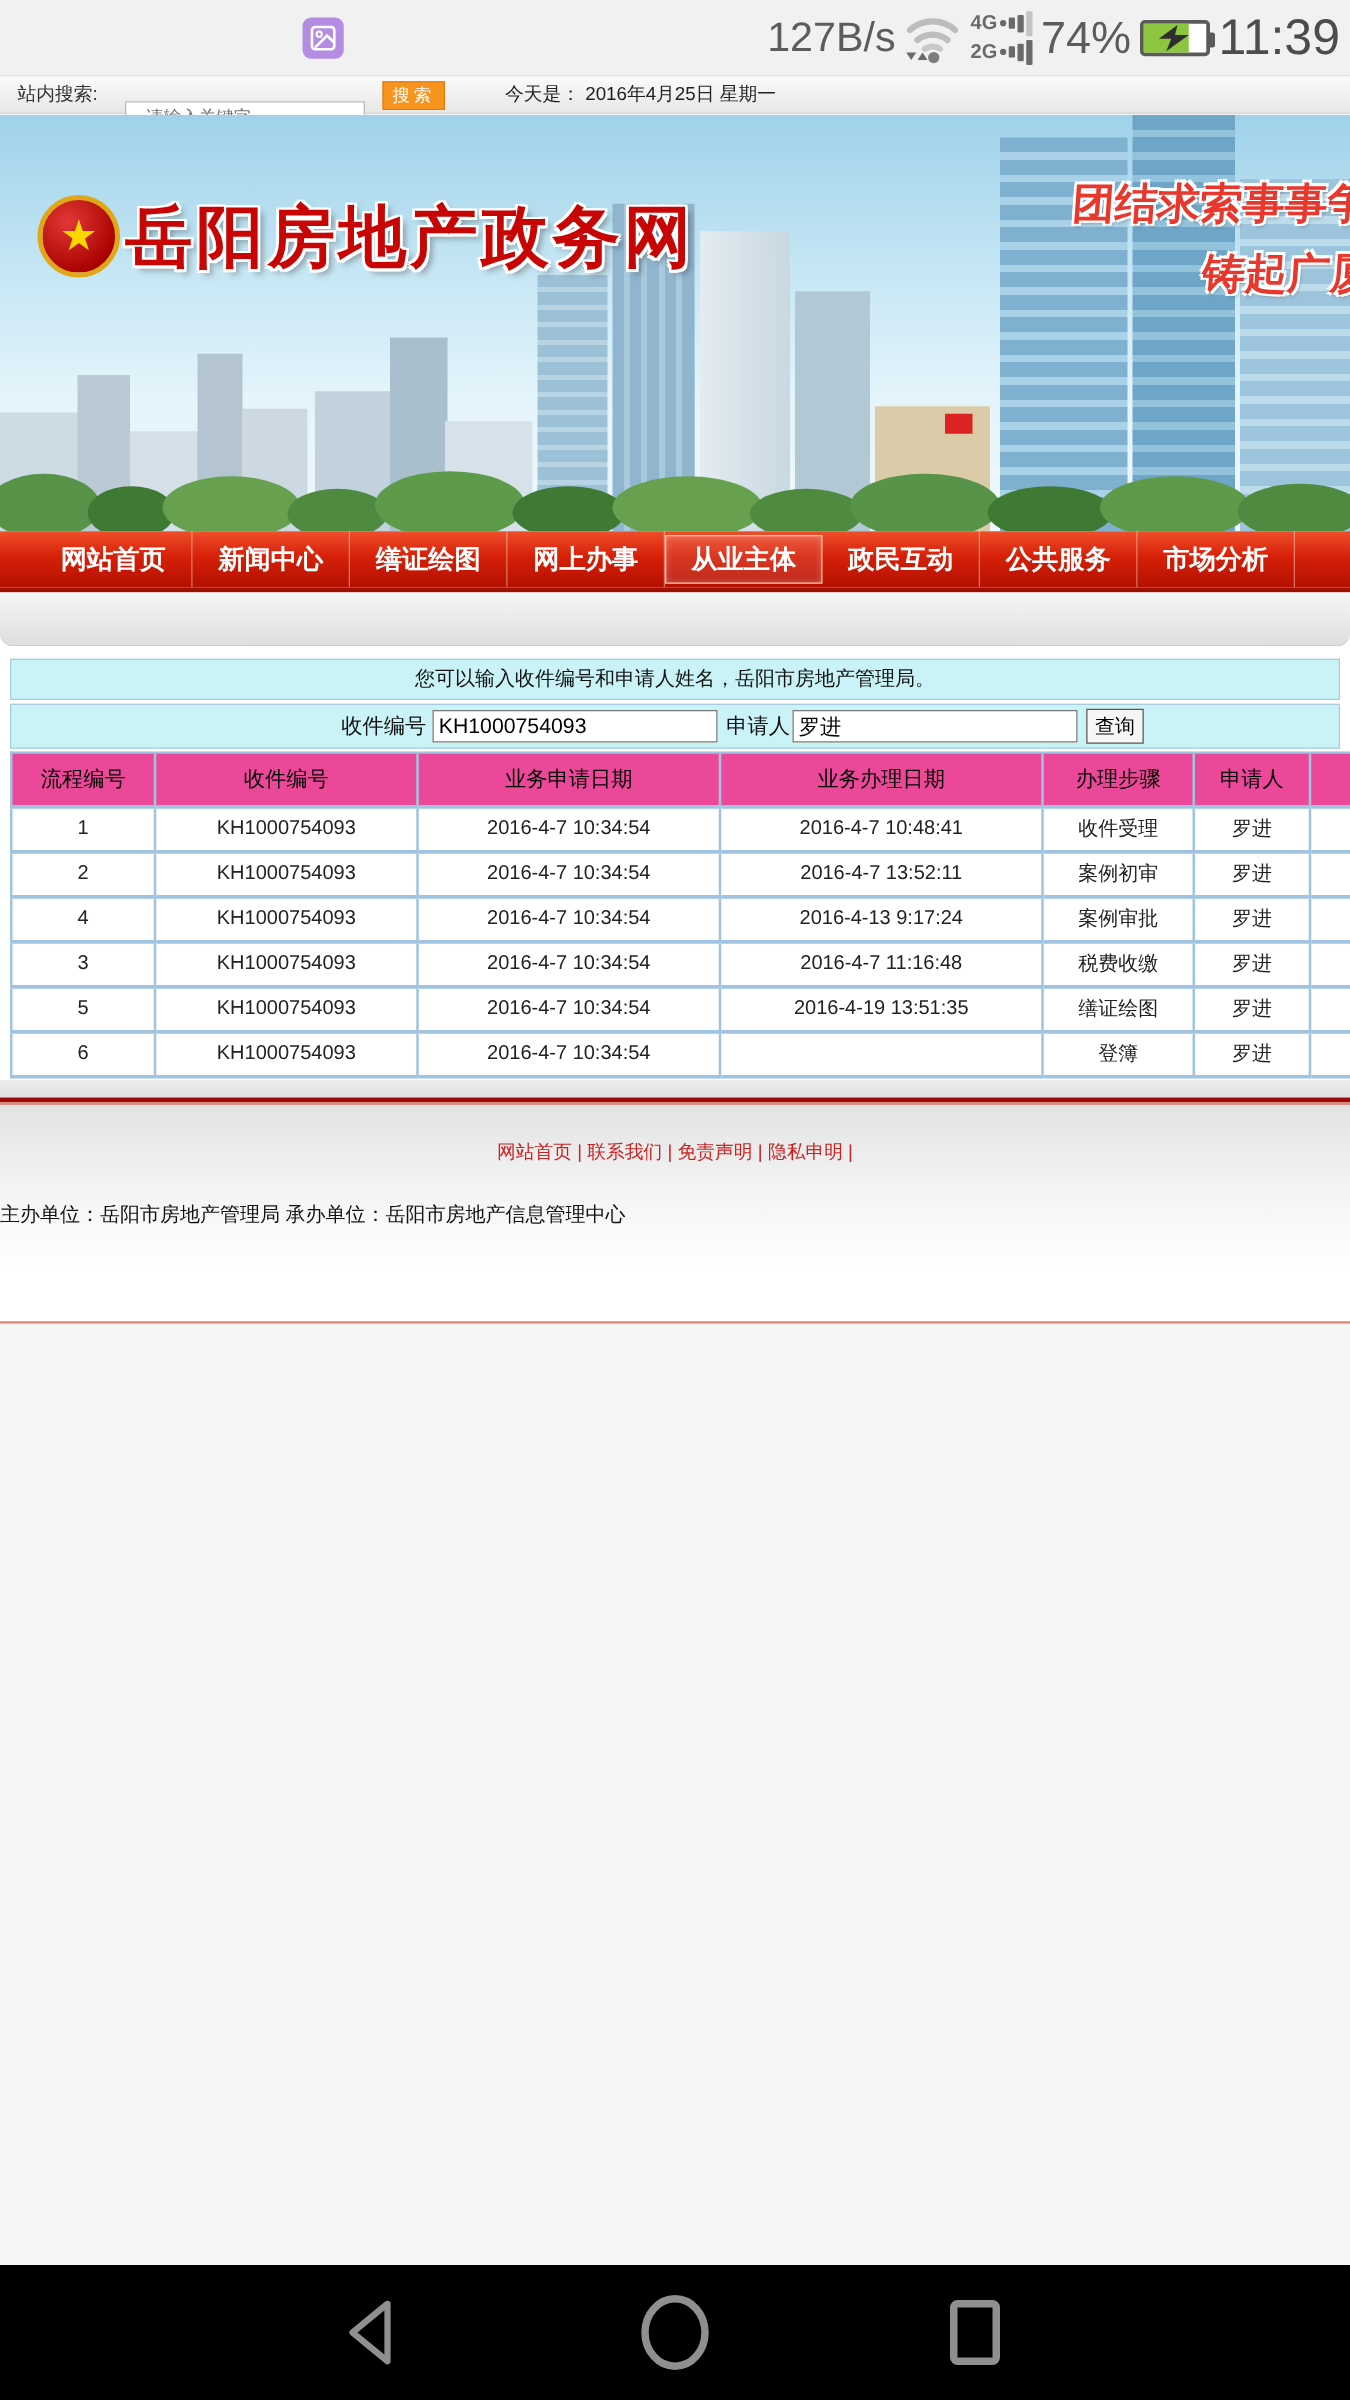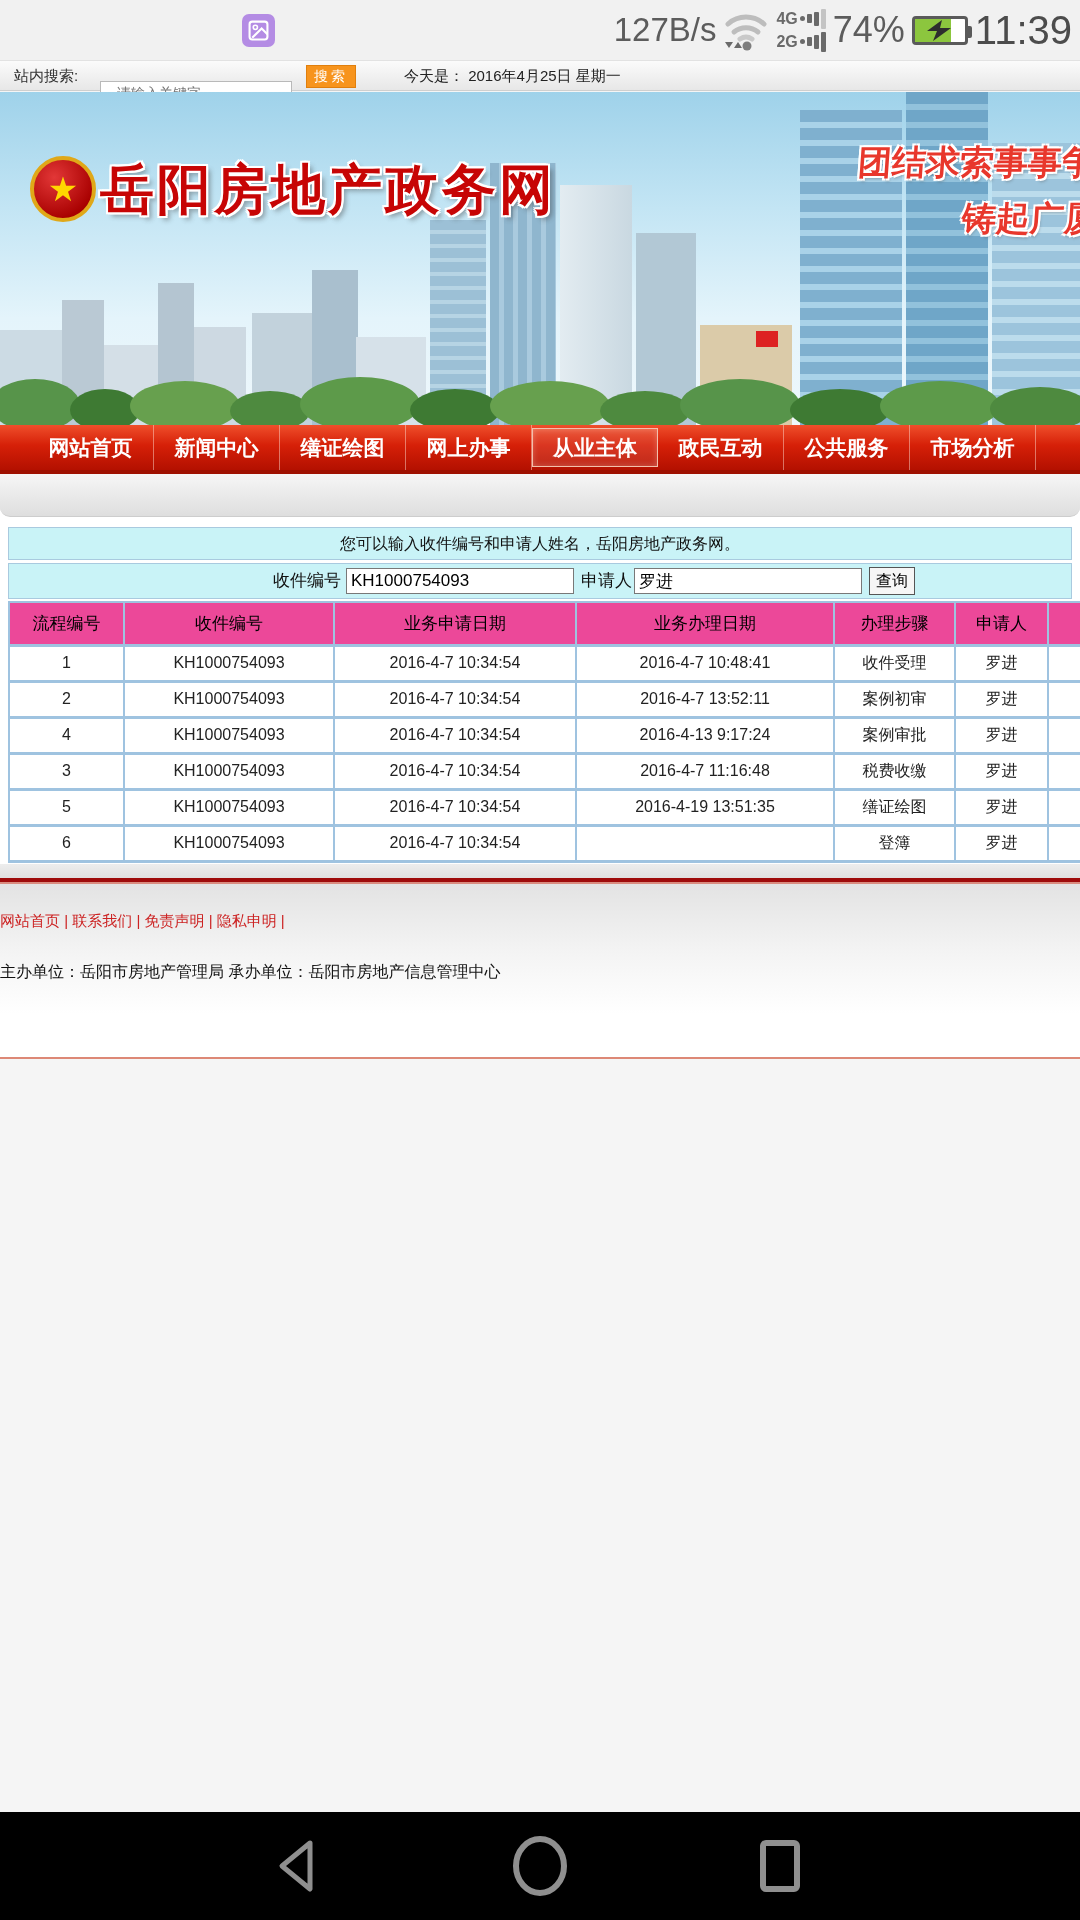--- a/index.html
+++ b/index.html
@@ -66,21 +66,21 @@
   
   .tablewrap { position:absolute; top:601px; left:8px; width:1072px; overflow:hidden; }
   .qtable { border-collapse:collapse; table-layout:fixed; width:1089px; background:#fff; border:2px solid #9fc3e0; }
   .qtable th { background:#ec4899; height:43px; font-weight:normal; font-size:17px; color:#000; border-right:2px solid #9fc3e0; border-bottom:3px solid #9fc3e0; text-align:center; }
   .qtable td { height:36px; font-size:16px; color:#222; border-right:2px solid #9fc3e0; border-bottom:3px solid #9fc3e0; text-align:center; background:#fff; }
   .graystrip { position:absolute; top:864px; left:0; width:1080px; height:14px; background:linear-gradient(180deg,#ededed,#e0e0e0); }
 
   
   .redline { position:absolute; top:878px; left:0; width:1080px; height:6px; background:linear-gradient(180deg,#9e0b0b 0%,#9e0b0b 62%,#d98c80 62%,#d98c80 100%); }
   .footer { position:absolute; top:884px; left:0; width:1080px; height:173px; background:linear-gradient(180deg,#e3e3e3 0%,#f4f4f4 40%,#ffffff 75%); }
-  .flinks { position:absolute; top:28px; width:1080px; font-size:15px; color:#cc2222; }
+  .flinks { position:absolute; top:28px; width:1080px; text-align:center; font-size:15px; color:#cc2222; }
   .flink { color:#cc2222; cursor:pointer; }
   .fsep { color:#cc2222; }
   .finfo { position:absolute; top:78px; width:1080px; text-align:left; font-size:16px; color:#111; }
   .salmonline { position:absolute; top:1057px; left:0; width:1080px; height:2px; background:#dd8876; }
   .lowerarea { position:absolute; top:1059px; left:0; width:1080px; height:753px; background:#f5f5f5; }
 
   
   .andnav { position:absolute; top:1812px; left:0; width:1080px; height:108px; background:#000; }
   .aicon { position:absolute; top:24px; width:60px; height:60px; cursor:pointer; }
 </style>
@@ -192,21 +192,21 @@
       <div class="nav-item active">从业主体</div>
       <div class="nav-item">政民互动</div>
       <div class="nav-item">公共服务</div>
       <div class="nav-item">市场分析</div>
       <div class="nav-item">网</div>
     </div>
   <div class="navline"></div>
   <div class="contentbg"></div>
   <div class="subnav"></div>
 
-  <div class="hintbox">您可以输入收件编号和申请人姓名，岳阳房地产政务网。</div>
+  <div class="hintbox">您可以输入收件编号和申请人姓名，岳阳市房地产管理局。</div>
   <div class="formbox">
     <span class="f-label1">收件编号</span>
     <input class="f-input1" value="KH1000754093" style="">
     <span class="f-label2">申请人</span>
     <input class="f-input2" value="罗进" style="">
     <button class="f-btn">查询</button>
   </div>
 
   <div class="tablewrap">
     <table class="qtable">

